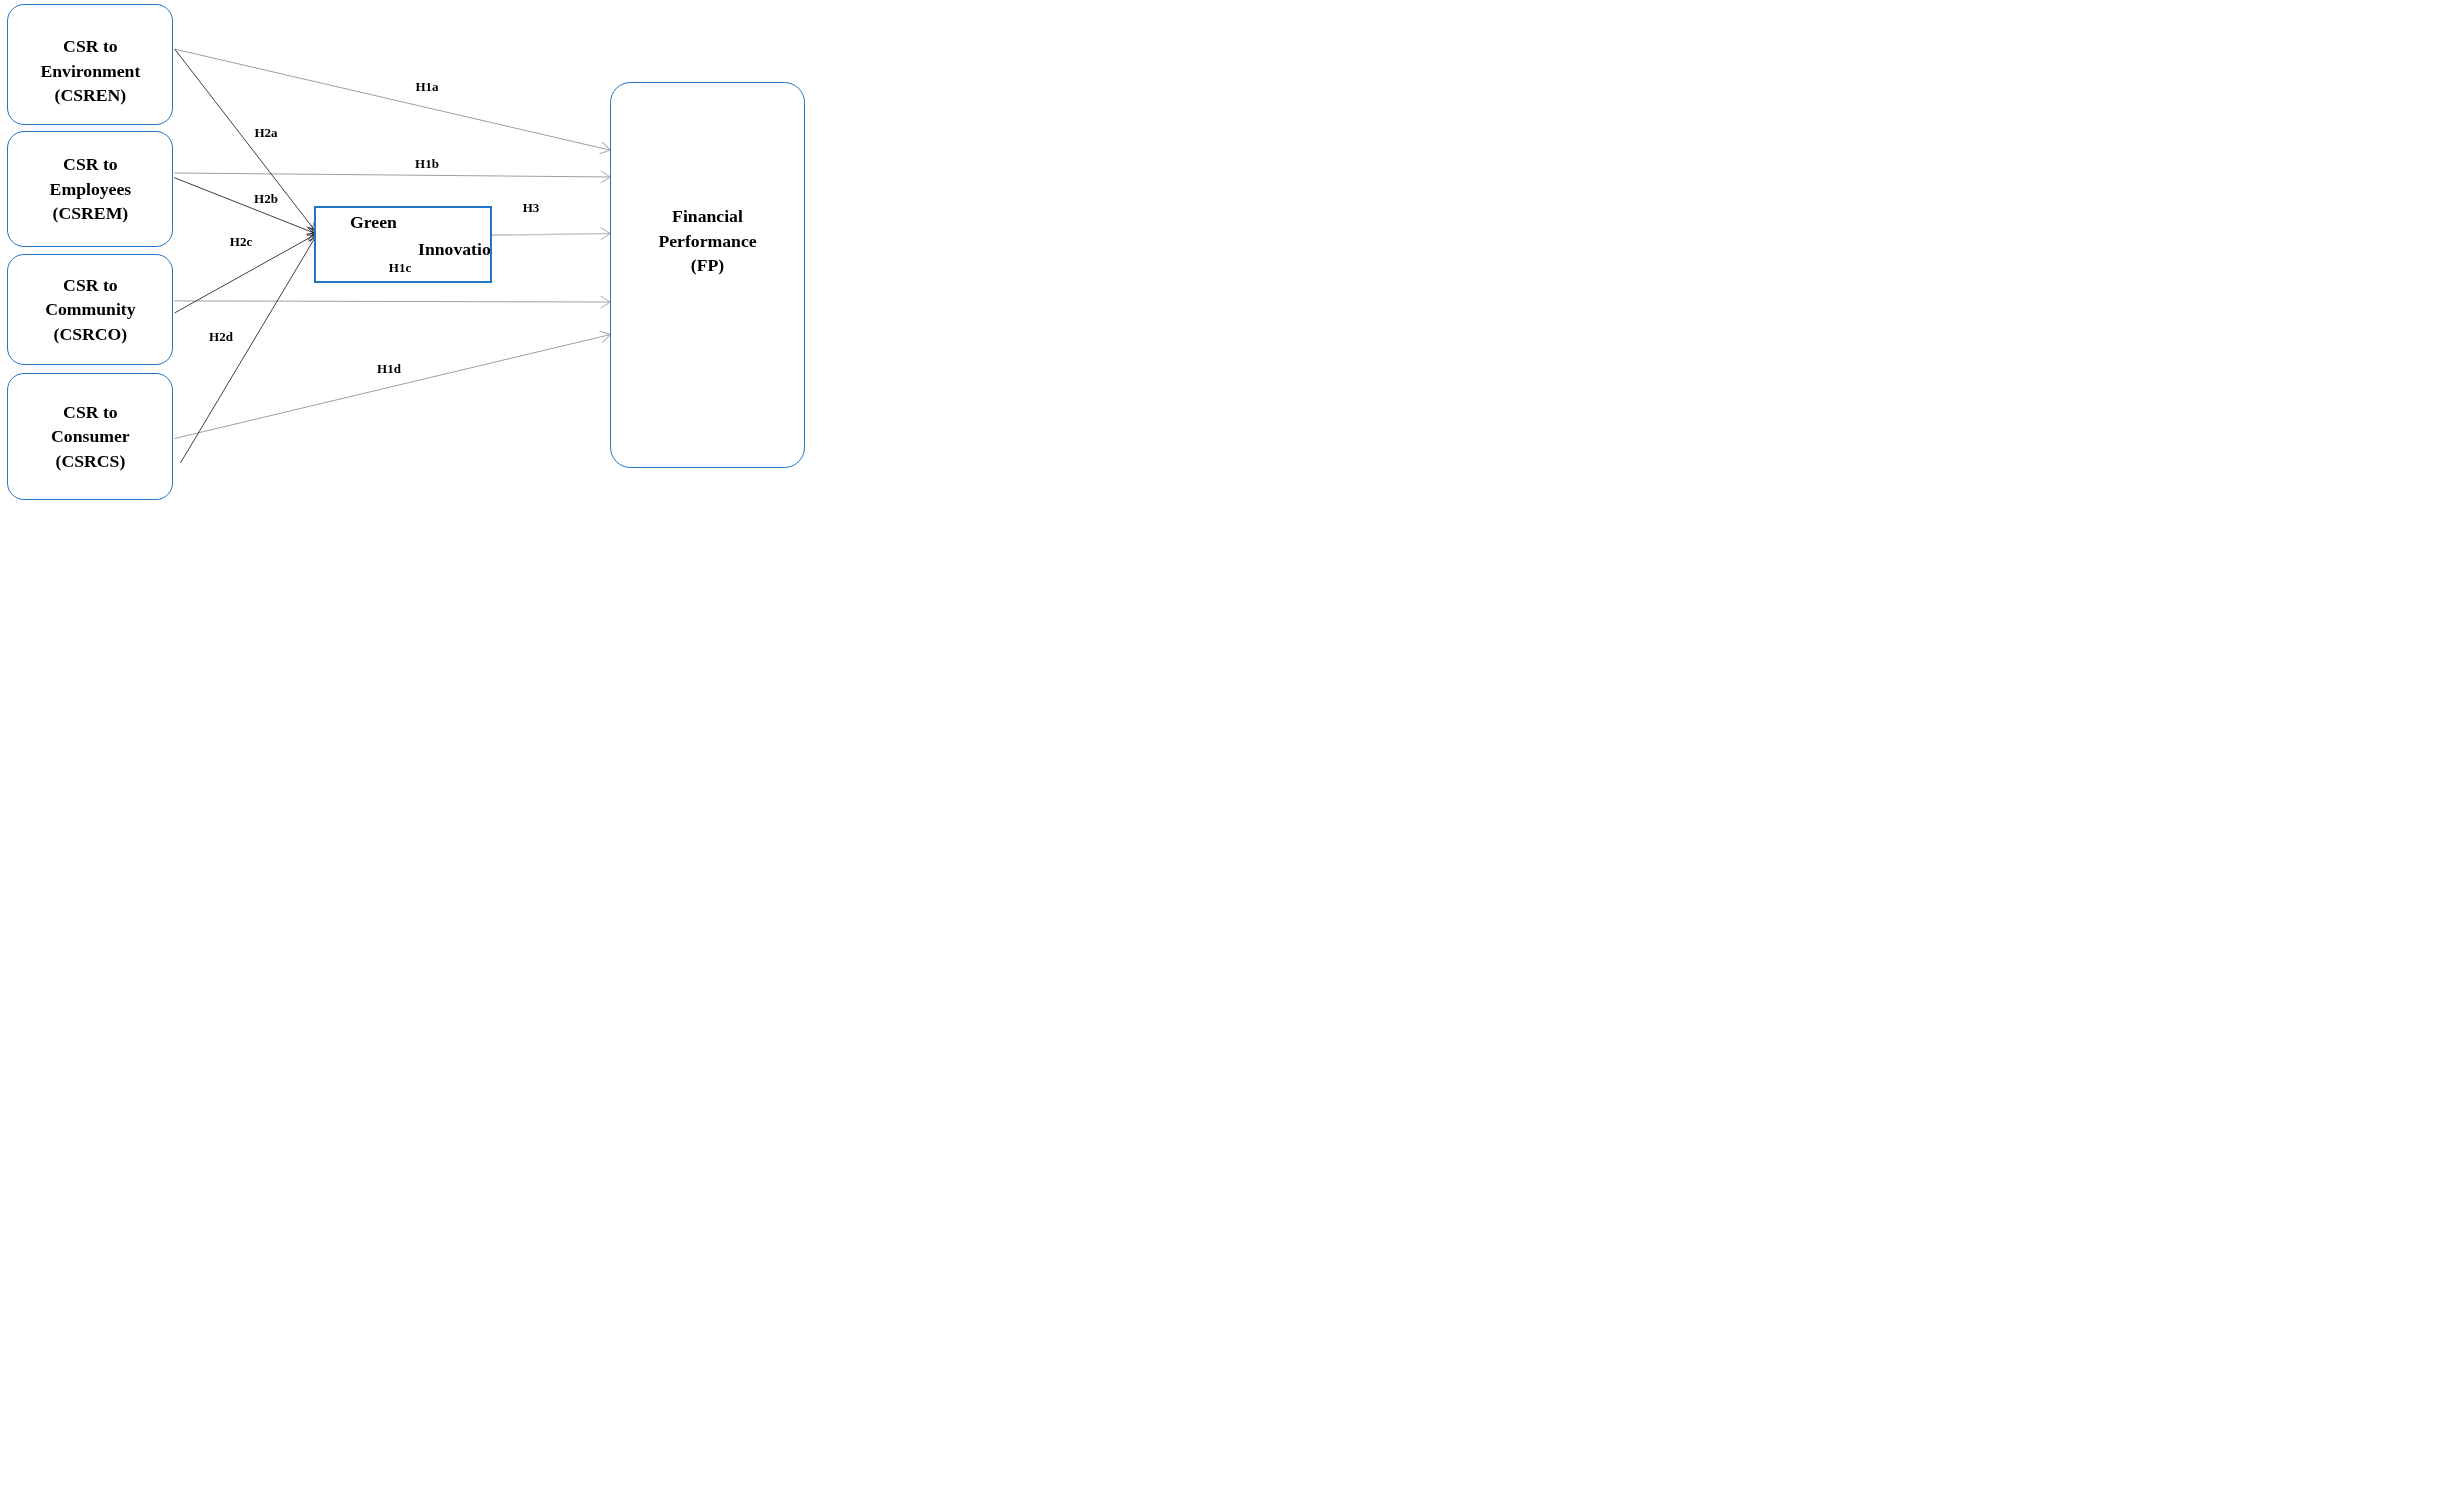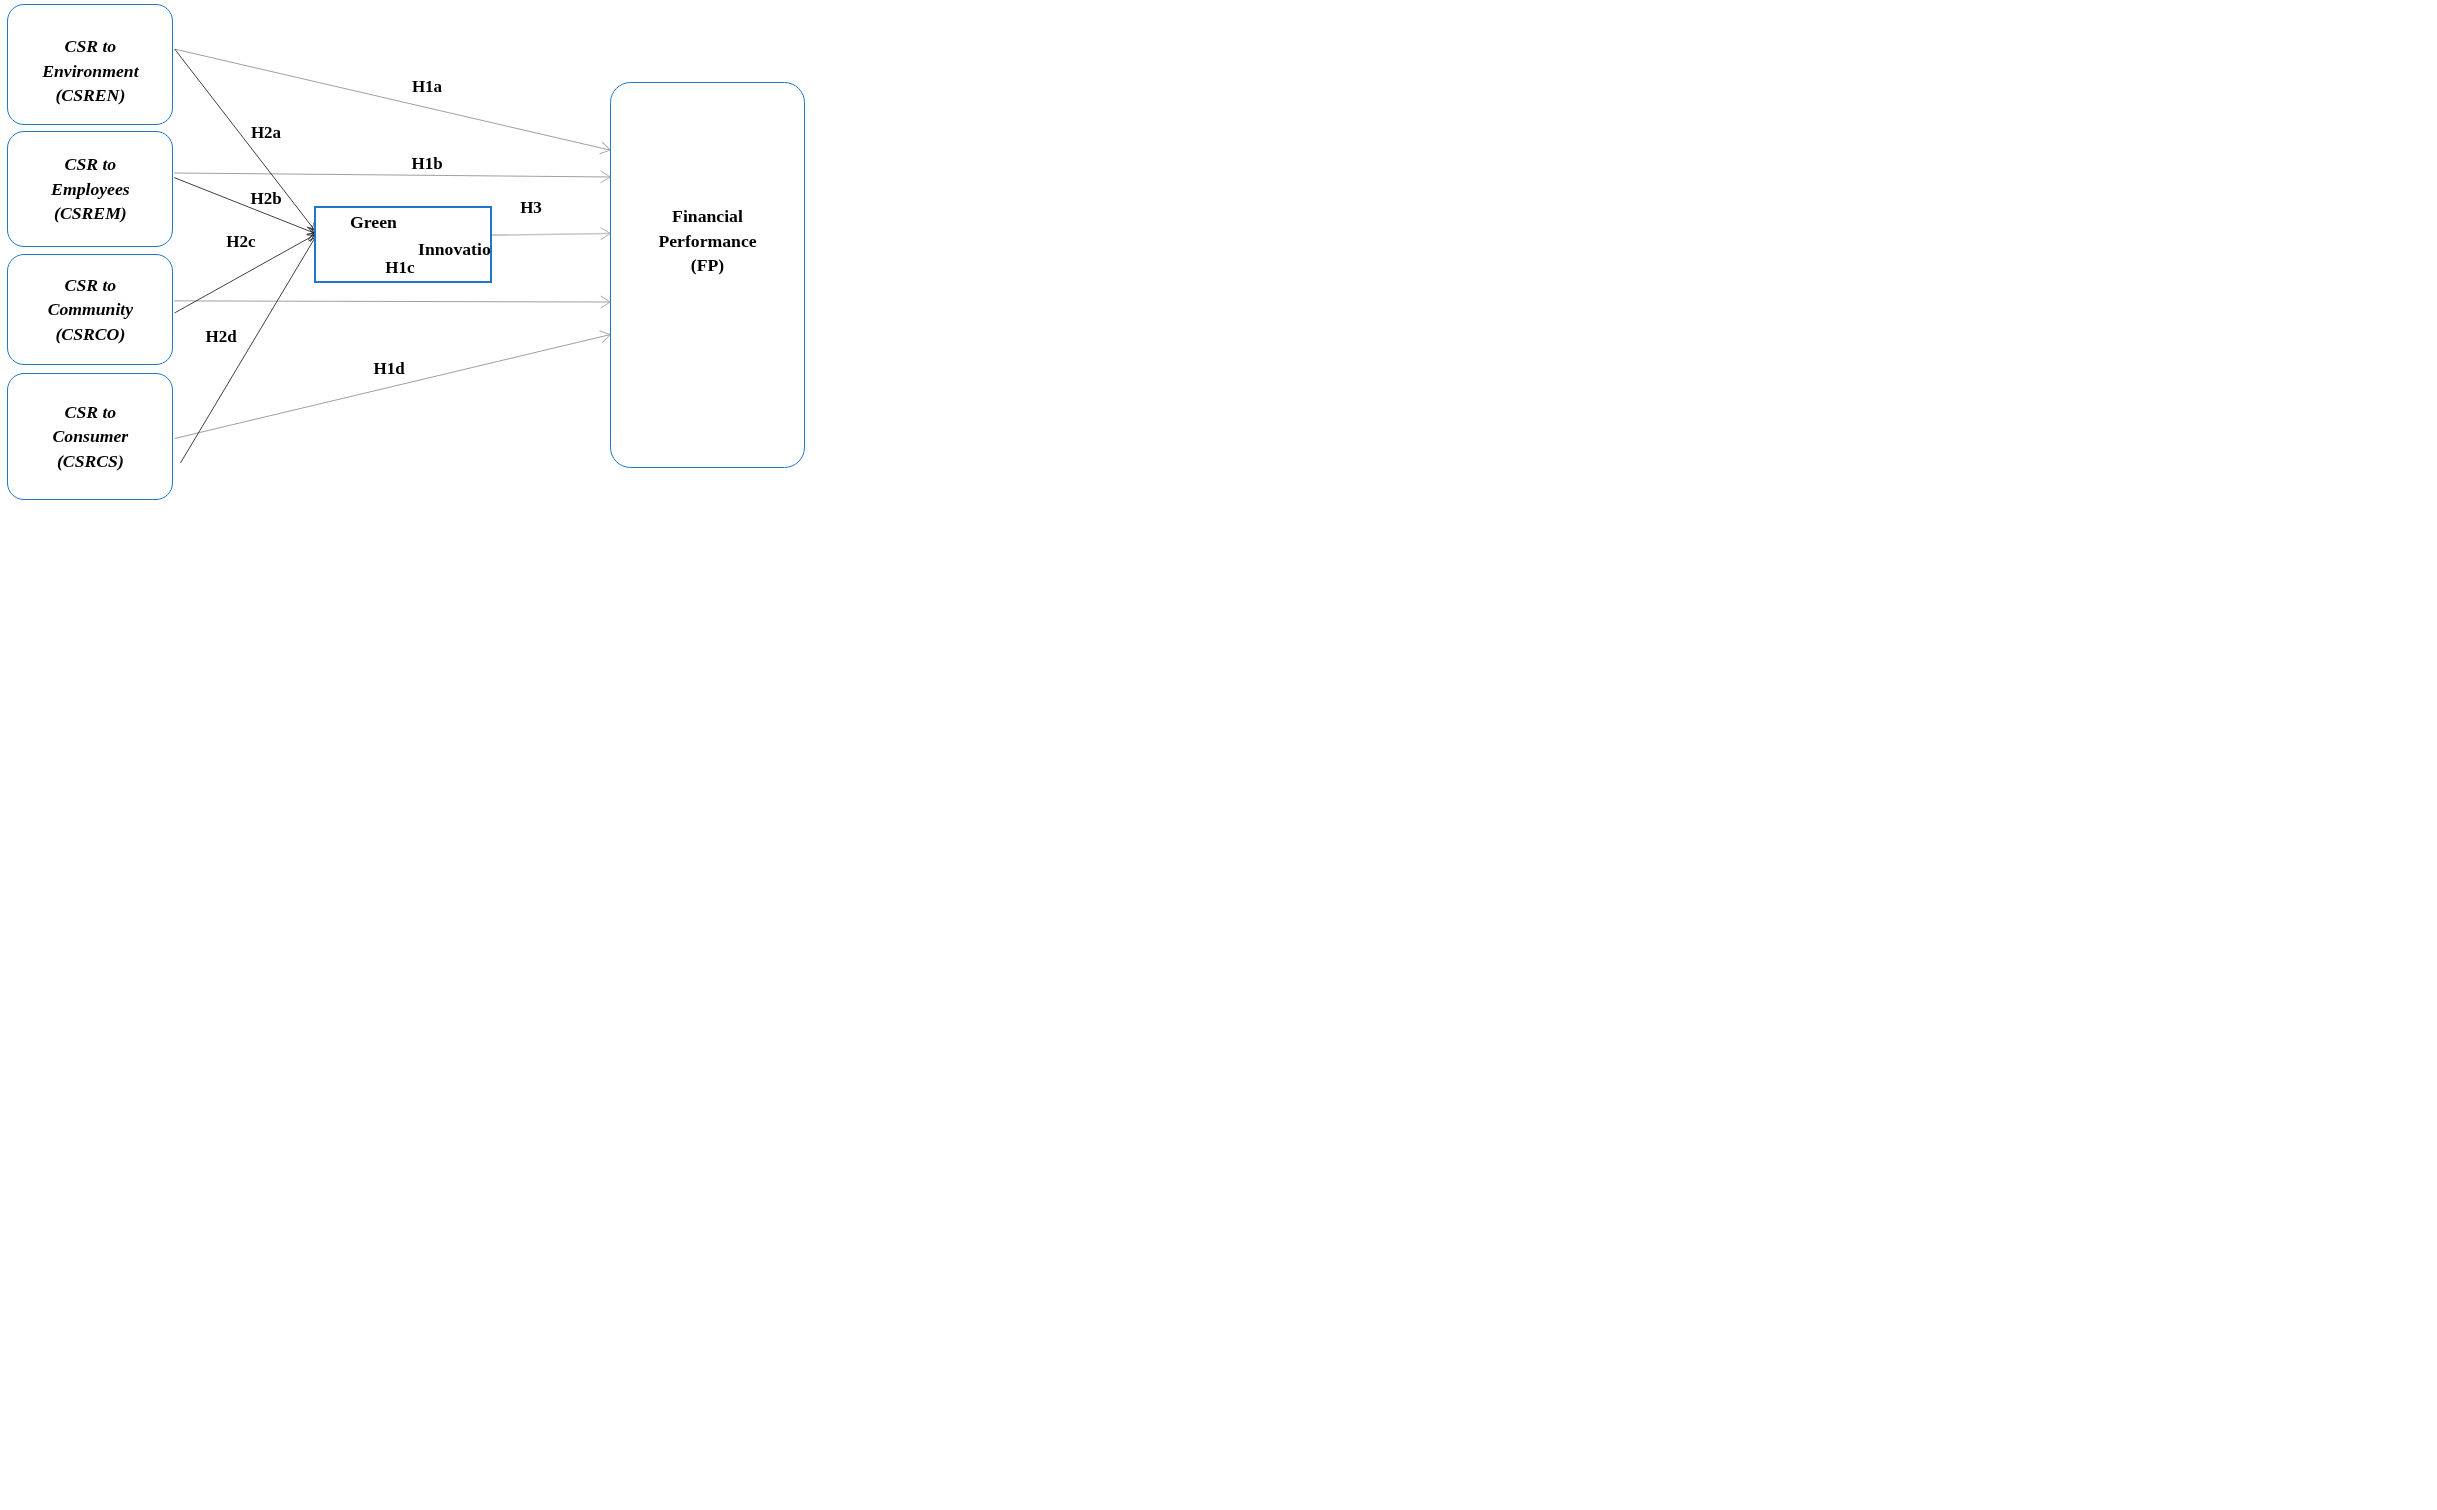--- a/index.html
+++ b/index.html
@@ -20,21 +20,20 @@
     text-align:center;
     color:#000;
     font-weight:bold;
     z-index:2;
   }
   .node-round{
     border:1.7px solid #2176c8;
     border-radius:17px;
     font-size:17.7px;
     line-height:1.38;
-    font-style:italic;
   }
   .node-rect{
     border:2.3px solid #2176c8;
     border-radius:0;
     font-size:17.7px;
     line-height:1.55;
     align-items:flex-start;
     justify-content:flex-start;
   }
   .node-fp{
@@ -49,21 +48,21 @@
   .gi-text{width:100%;text-align:left;white-space:nowrap;overflow:hidden;padding-top:0.6px;}
   .gi-line1{padding-left:34px;}
   .gi-line2{padding-left:102px;}
   .edge-svg{
     position:absolute;left:0;top:0;width:813px;height:503px;
     z-index:1;
   }
   .edge-label{
     position:absolute;
     transform:translate(-50%,-50%);
-    font-size:17px;
+    font-size:13px;
     font-weight:bold;
     color:#000;
     z-index:3;
     white-space:nowrap;
   }
 </style>
 </head>
 <body>
 
 <div class="canvas">

